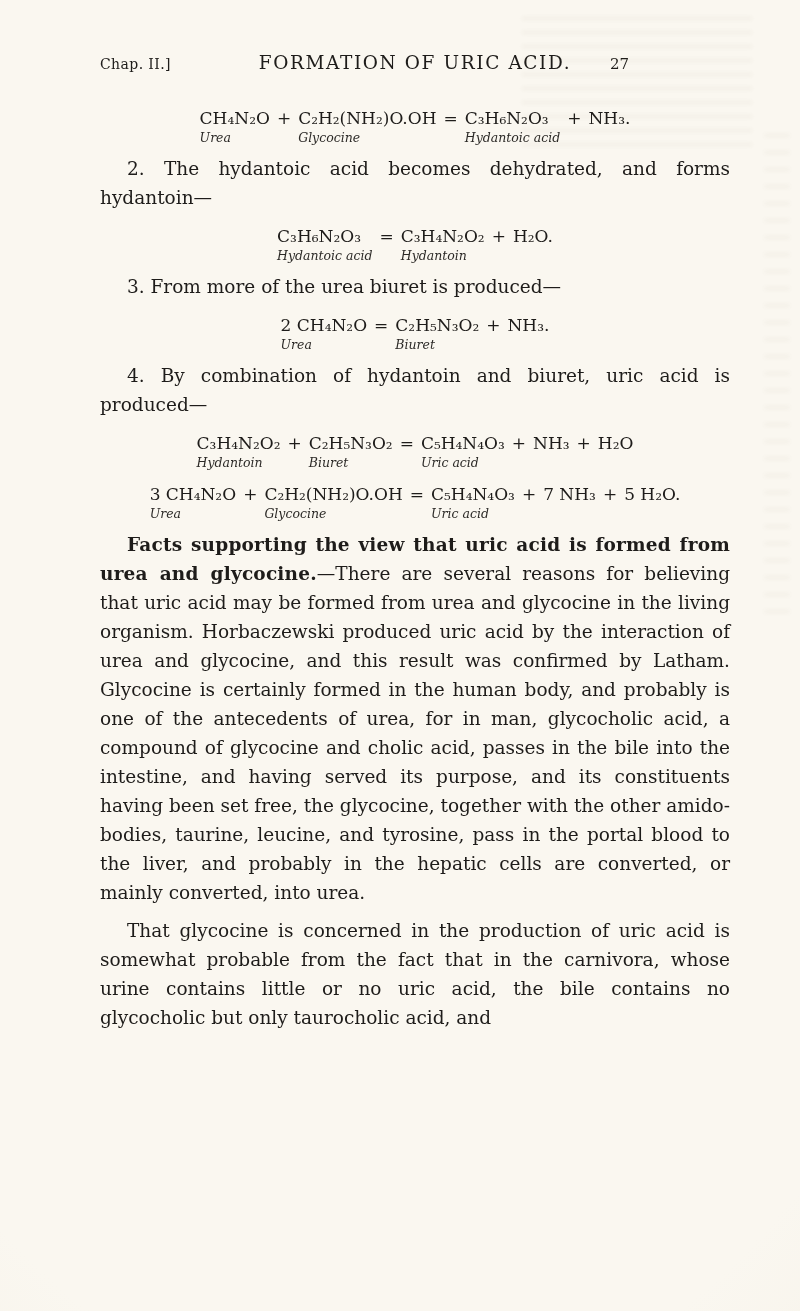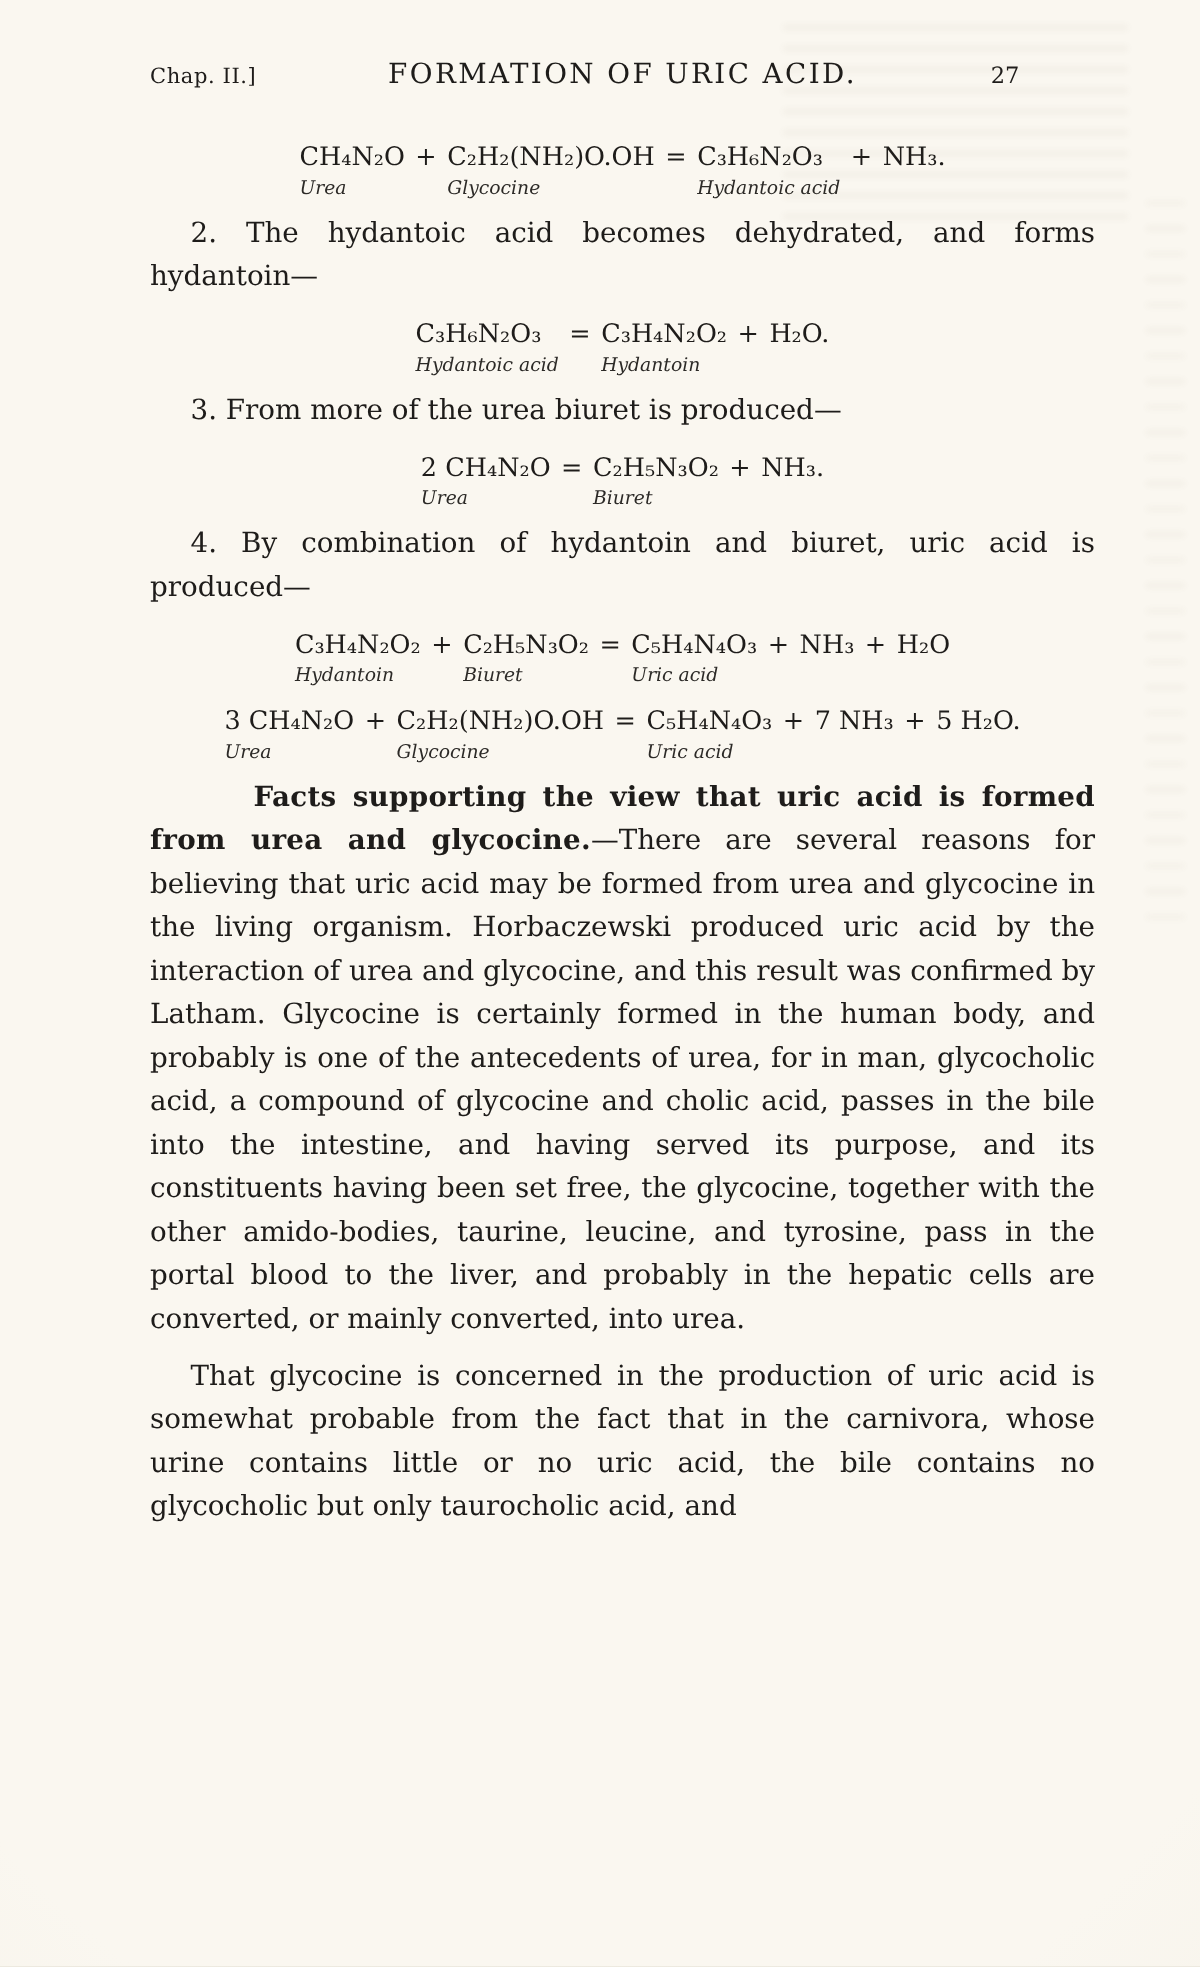--- a/index.html
+++ b/index.html
@@ -7,21 +7,21 @@
     padding: 0;
     background: #e9e5da;
     font-family: "DejaVu Serif", "Liberation Serif", serif;
   }
   .page {
     position: relative;
     width: 800px;
     height: 1311px;
     box-sizing: border-box;
     margin: 0 auto;
-    padding: 39px 70px 40px 100px;
+    padding: 20px 70px 40px 100px;
     color: #1e1c1a;
     background: radial-gradient(140% 120% at 48% 42%, #faf7f0 55%, #efe9dc 100%);
     overflow: hidden;
   }
   
   .bleed {
     position: absolute;
     top: 6px;
     right: 48px;
     width: 230px;
@@ -54,34 +54,35 @@
     font-size: 14px;
     letter-spacing: 0.4px;
     white-space: nowrap;
   }
   .title {
     flex: 1;
     text-align: center;
     font-size: 18.5px;
     letter-spacing: 1.6px;
     white-space: nowrap;
+    margin-top: 32px;
   }
   .pagenum {
     width: 120px;
-    text-align: center;
+    text-align: left;
     font-size: 15px;
   }
   .para {
     font-size: 18.5px;
     line-height: 29px;
     margin: 9px 0;
     text-align: justify;
   }
   .indent { text-indent: 27px; }
-  .para b { letter-spacing: 0.2px; margin-left: 42px; }
+  .para b { letter-spacing: 0.2px; }
   .equation {
     text-align: center;
     margin: 13px 0 9px;
     font-size: 17px;
     line-height: 22px;
   }
   .term {
     display: inline-flex;
     flex-direction: column;
     align-items: flex-start;

